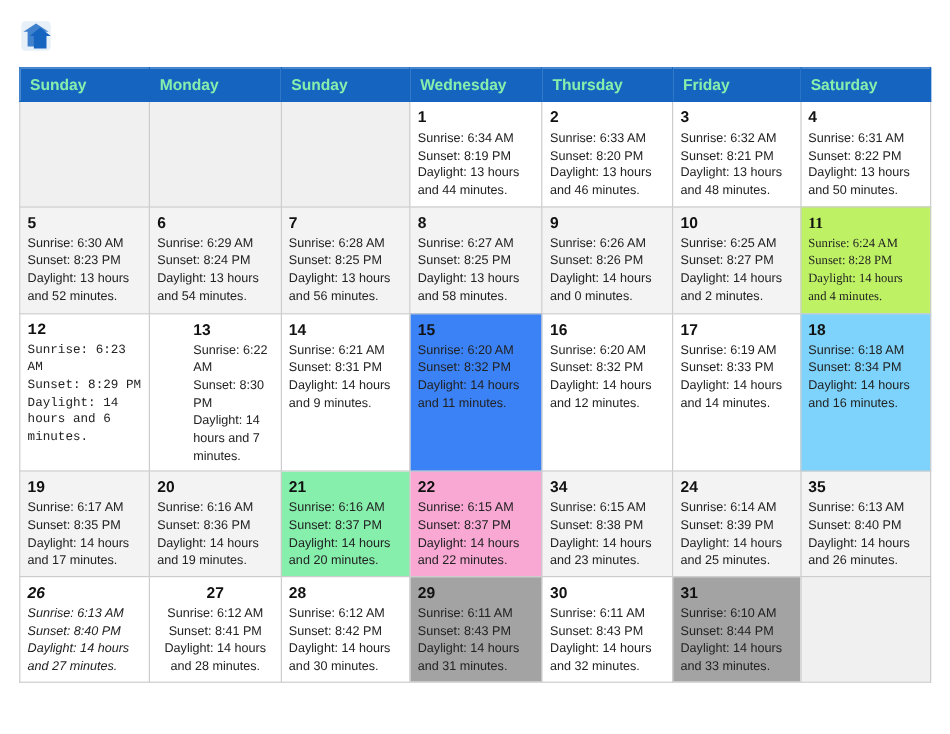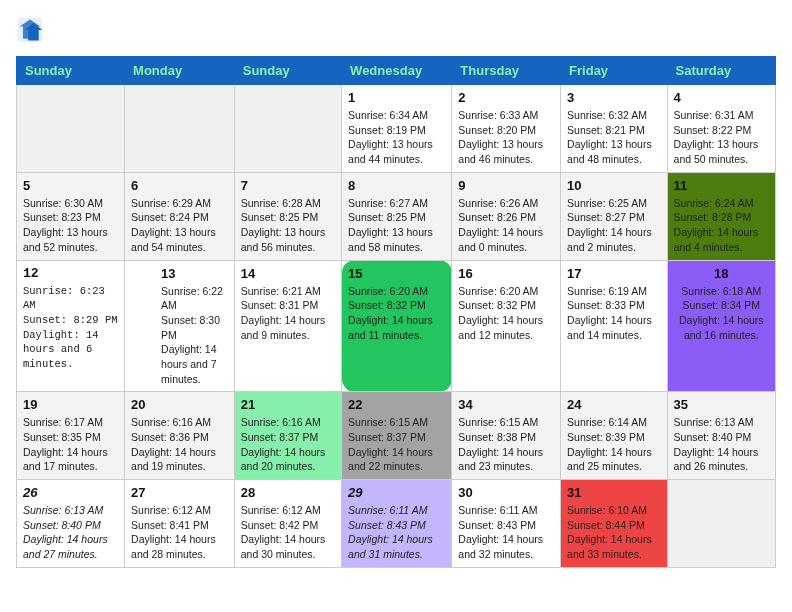--- a/index.html
+++ b/index.html
@@ -170,69 +170,69 @@
           <div class="day-info">Sunrise: 6:27 AM<br>Sunset: 8:25 PM<br>Daylight: 13 hours and 58 minutes.</div>
         </td>
         <td style="background: rgb(243, 243, 243);">
           <div class="day-num">9</div>
           <div class="day-info">Sunrise: 6:26 AM<br>Sunset: 8:26 PM<br>Daylight: 14 hours and 0 minutes.</div>
         </td>
         <td style="background: rgb(243, 243, 243);">
           <div class="day-num">10</div>
           <div class="day-info">Sunrise: 6:25 AM<br>Sunset: 8:27 PM<br>Daylight: 14 hours and 2 minutes.</div>
         </td>
-        <td style="background: #4d7c0f;">
+        <td style="background: #bef264; font-family: Liberation Serif, serif;">
           <div class="day-num">11</div>
           <div class="day-info">Sunrise: 6:24 AM<br>Sunset: 8:28 PM<br>Daylight: 14 hours and 4 minutes.</div>
         </td>
       </tr>
       <tr>
         <td style="background: rgb(255, 255, 255); font-family: Liberation Mono, monospace;">
           <div class="day-num">12</div>
           <div class="day-info">Sunrise: 6:23 AM<br>Sunset: 8:29 PM<br>Daylight: 14 hours and 6 minutes.</div>
         </td>
         <td style="background: rgb(255, 255, 255); padding-left: 36px;">
           <div class="day-num">13</div>
           <div class="day-info">Sunrise: 6:22 AM<br>Sunset: 8:30 PM<br>Daylight: 14 hours and 7 minutes.</div>
         </td>
         <td style="background: rgb(255, 255, 255);">
           <div class="day-num">14</div>
           <div class="day-info">Sunrise: 6:21 AM<br>Sunset: 8:31 PM<br>Daylight: 14 hours and 9 minutes.</div>
         </td>
-        <td style="background: #22c55e; border-radius: 13px;">
+        <td style="background: #3b82f6;">
           <div class="day-num">15</div>
           <div class="day-info">Sunrise: 6:20 AM<br>Sunset: 8:32 PM<br>Daylight: 14 hours and 11 minutes.</div>
         </td>
         <td style="background: rgb(255, 255, 255);">
           <div class="day-num">16</div>
           <div class="day-info">Sunrise: 6:20 AM<br>Sunset: 8:32 PM<br>Daylight: 14 hours and 12 minutes.</div>
         </td>
         <td style="background: rgb(255, 255, 255);">
           <div class="day-num">17</div>
           <div class="day-info">Sunrise: 6:19 AM<br>Sunset: 8:33 PM<br>Daylight: 14 hours and 14 minutes.</div>
         </td>
-        <td style="background: #8b5cf6; text-align: center;">
+        <td style="background: #7dd3fc;">
           <div class="day-num">18</div>
           <div class="day-info">Sunrise: 6:18 AM<br>Sunset: 8:34 PM<br>Daylight: 14 hours and 16 minutes.</div>
         </td>
       </tr>
       <tr>
         <td style="background: rgb(243, 243, 243);">
           <div class="day-num">19</div>
           <div class="day-info">Sunrise: 6:17 AM<br>Sunset: 8:35 PM<br>Daylight: 14 hours and 17 minutes.</div>
         </td>
         <td style="background: rgb(243, 243, 243);">
           <div class="day-num">20</div>
           <div class="day-info">Sunrise: 6:16 AM<br>Sunset: 8:36 PM<br>Daylight: 14 hours and 19 minutes.</div>
         </td>
         <td style="background: #86efac;">
           <div class="day-num">21</div>
           <div class="day-info">Sunrise: 6:16 AM<br>Sunset: 8:37 PM<br>Daylight: 14 hours and 20 minutes.</div>
         </td>
-        <td style="background: #a3a3a3;">
+        <td style="background: #f9a8d4;">
           <div class="day-num">22</div>
           <div class="day-info">Sunrise: 6:15 AM<br>Sunset: 8:37 PM<br>Daylight: 14 hours and 22 minutes.</div>
         </td>
         <td style="background: rgb(243, 243, 243);">
           <div class="day-num">34</div>
           <div class="day-info">Sunrise: 6:15 AM<br>Sunset: 8:38 PM<br>Daylight: 14 hours and 23 minutes.</div>
         </td>
         <td style="background: rgb(243, 243, 243);">
           <div class="day-num">24</div>
           <div class="day-info">Sunrise: 6:14 AM<br>Sunset: 8:39 PM<br>Daylight: 14 hours and 25 minutes.</div>
@@ -240,36 +240,36 @@
         <td style="background: rgb(243, 243, 243);">
           <div class="day-num">35</div>
           <div class="day-info">Sunrise: 6:13 AM<br>Sunset: 8:40 PM<br>Daylight: 14 hours and 26 minutes.</div>
         </td>
       </tr>
       <tr>
         <td style="background: rgb(255, 255, 255); font-style: italic;">
           <div class="day-num">26</div>
           <div class="day-info">Sunrise: 6:13 AM<br>Sunset: 8:40 PM<br>Daylight: 14 hours and 27 minutes.</div>
         </td>
-        <td style="background: rgb(255, 255, 255);">
+        <td style="background: rgb(255, 255, 255); text-align: center;">
           <div class="day-num">27</div>
           <div class="day-info">Sunrise: 6:12 AM<br>Sunset: 8:41 PM<br>Daylight: 14 hours and 28 minutes.</div>
         </td>
         <td style="background: rgb(255, 255, 255);">
           <div class="day-num">28</div>
           <div class="day-info">Sunrise: 6:12 AM<br>Sunset: 8:42 PM<br>Daylight: 14 hours and 30 minutes.</div>
         </td>
-        <td style="background: #c4b5fd; font-style: italic;">
+        <td style="background: #a3a3a3;">
           <div class="day-num">29</div>
           <div class="day-info">Sunrise: 6:11 AM<br>Sunset: 8:43 PM<br>Daylight: 14 hours and 31 minutes.</div>
         </td>
         <td style="background: rgb(255, 255, 255); margin-top: 24px;">
           <div class="day-num">30</div>
           <div class="day-info">Sunrise: 6:11 AM<br>Sunset: 8:43 PM<br>Daylight: 14 hours and 32 minutes.</div>
         </td>
-        <td style="background: #ef4444;">
+        <td style="background: #a3a3a3;">
           <div class="day-num">31</div>
           <div class="day-info">Sunrise: 6:10 AM<br>Sunset: 8:44 PM<br>Daylight: 14 hours and 33 minutes.</div>
         </td>
         <td class="empty-cell" style="background: rgb(240, 240, 240);"></td>
       </tr>
     </tbody>
 </table>
 
 </body></html>

